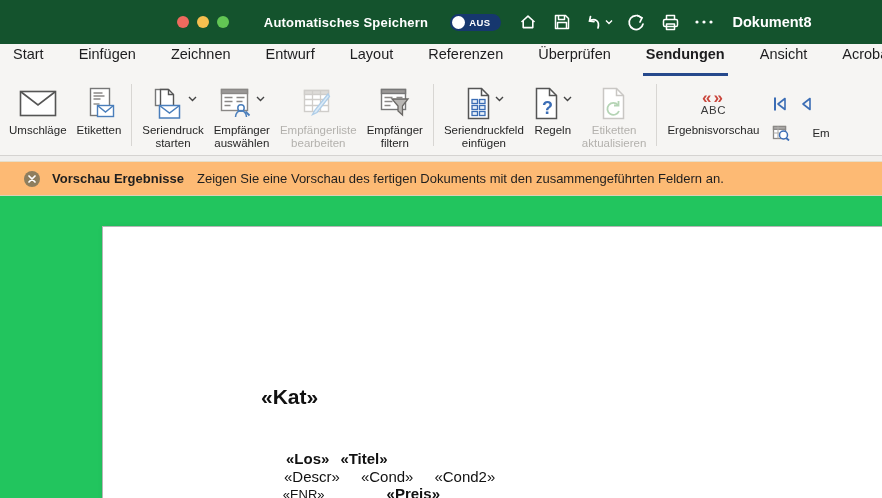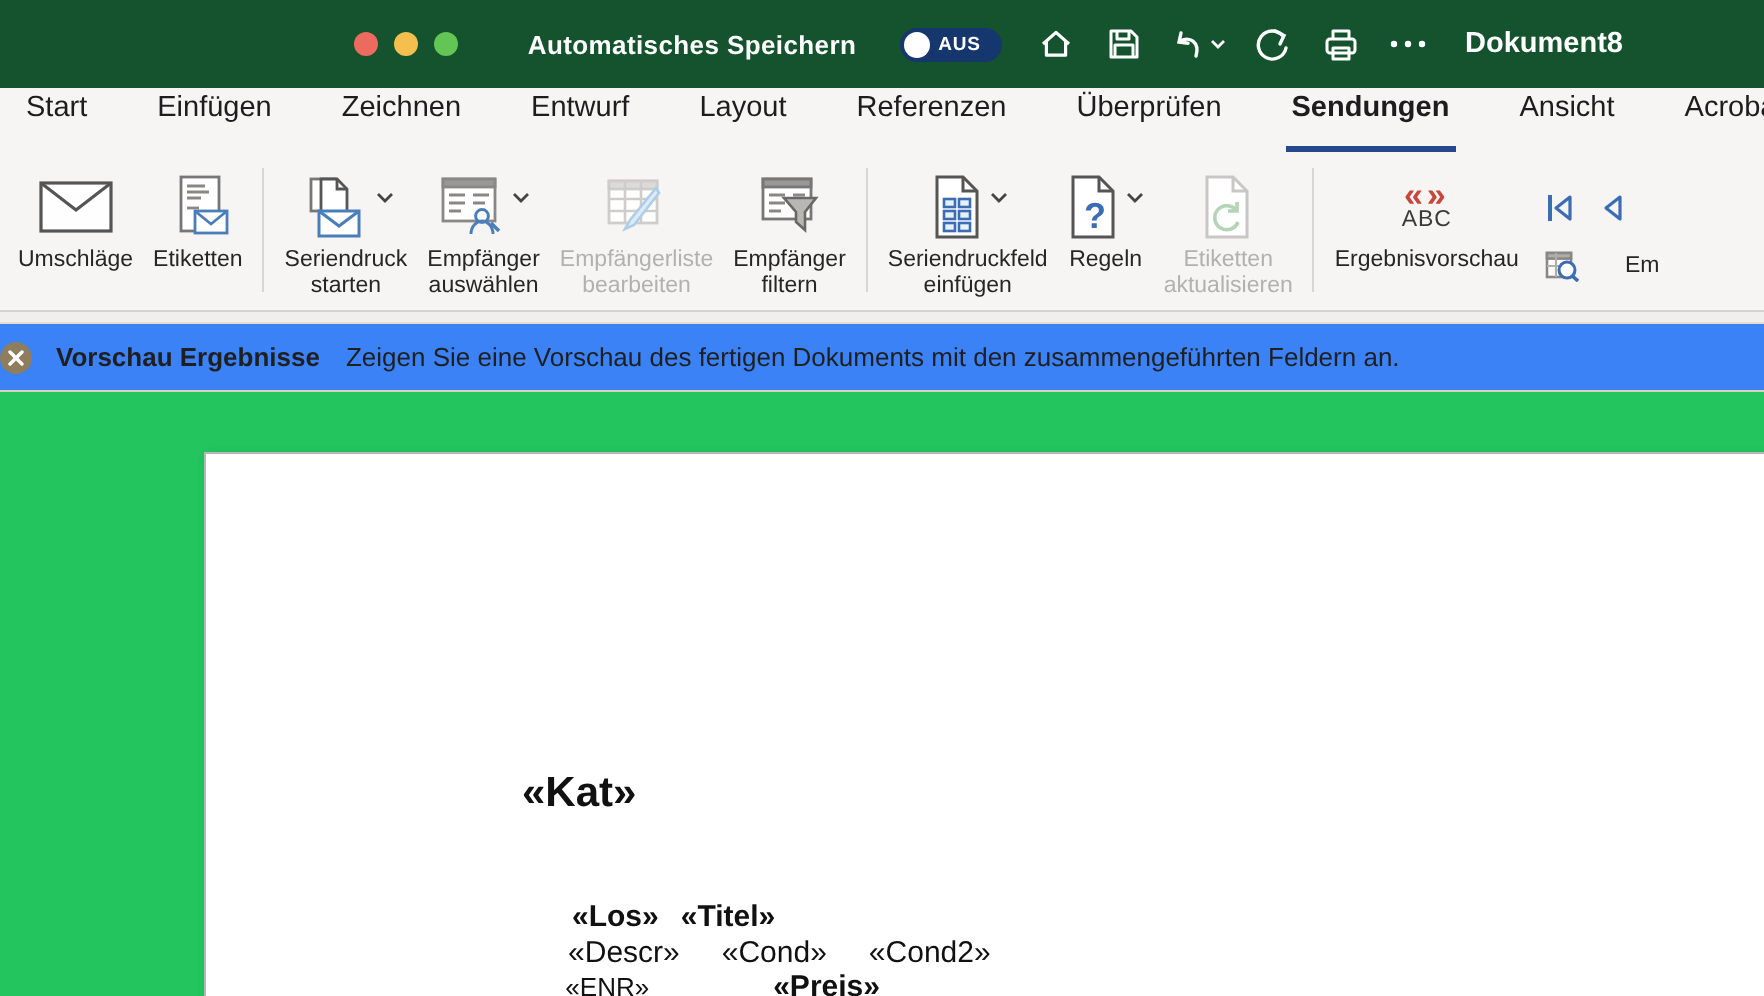--- a/index.html
+++ b/index.html
@@ -37,21 +37,21 @@
   .chev { margin-left:3px; margin-top:-8px; }
   .abc-icon { display:flex; flex-direction:column; align-items:center; line-height:1; }
   .abc-icon .arrows { color:#c9463c; font-weight:bold; font-size:17px; letter-spacing:2px; height:16px; }
   .abc-icon .abc { color:#3a3a3a; font-size:11.5px; letter-spacing:.5px; }
   .nav-col { display:flex; flex-direction:column; margin-left:8px; padding-top:14px; }
   .nav-row { display:flex; align-items:center; gap:10px; height:28px; }
   .find-row { display:flex; align-items:center; gap:22px; margin-top:6px; font-size:11.5px; color:#262626; }
 
   
   .prebar { height:5px; background:#f0efed; }
-  .infobar { height:35px; background:#3b82f6; border-top:1px solid #e6dfc9; border-bottom:1px solid #d9d2ba; display:flex; align-items:center; padding-left:0; font-size:13px; color:#1f1f1f; }
+  .infobar { height:35px; background:#fdba74; border-top:1px solid #e6dfc9; border-bottom:1px solid #d9d2ba; display:flex; align-items:center; padding-left:24px; font-size:13px; color:#1f1f1f; }
   .info-icon { width:16px; height:16px; border-radius:50%; background:#8e7e5e; display:flex; align-items:center; justify-content:center; flex:0 0 16px; }
   .info-title { font-weight:bold; margin-left:12px; }
   .info-msg { margin-left:13px; }
 
   
   .docarea { position:relative; height:316px; background:#22c55e; overflow:hidden; }
   .page { position:absolute; left:102px; top:30px; width:820px; height:320px; background:#fff; border:1px solid #b6b6b6; box-shadow:2px 2px 6px rgba(0,0,0,.15); }
   .dline { position:absolute; white-space:pre; color:#111; }
   .l-kat { left:158px; top:158px; font-size:21px; font-weight:bold; }
   .l-los { left:158px; top:206px; font-size:15px; font-weight:bold; }

